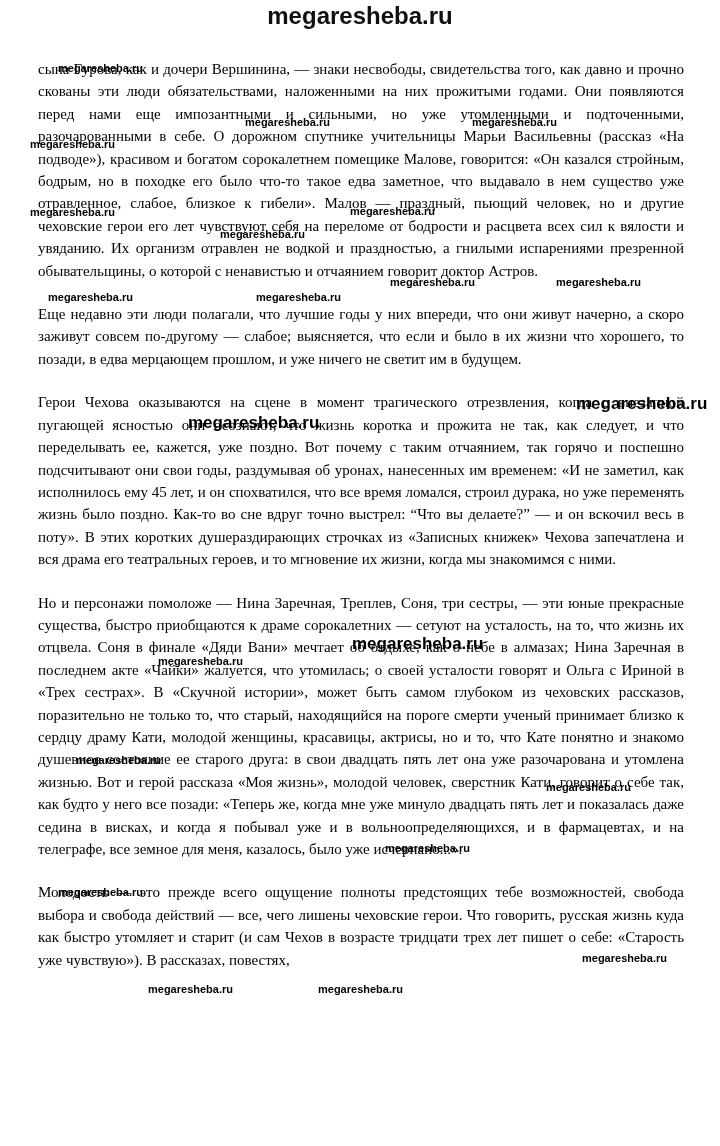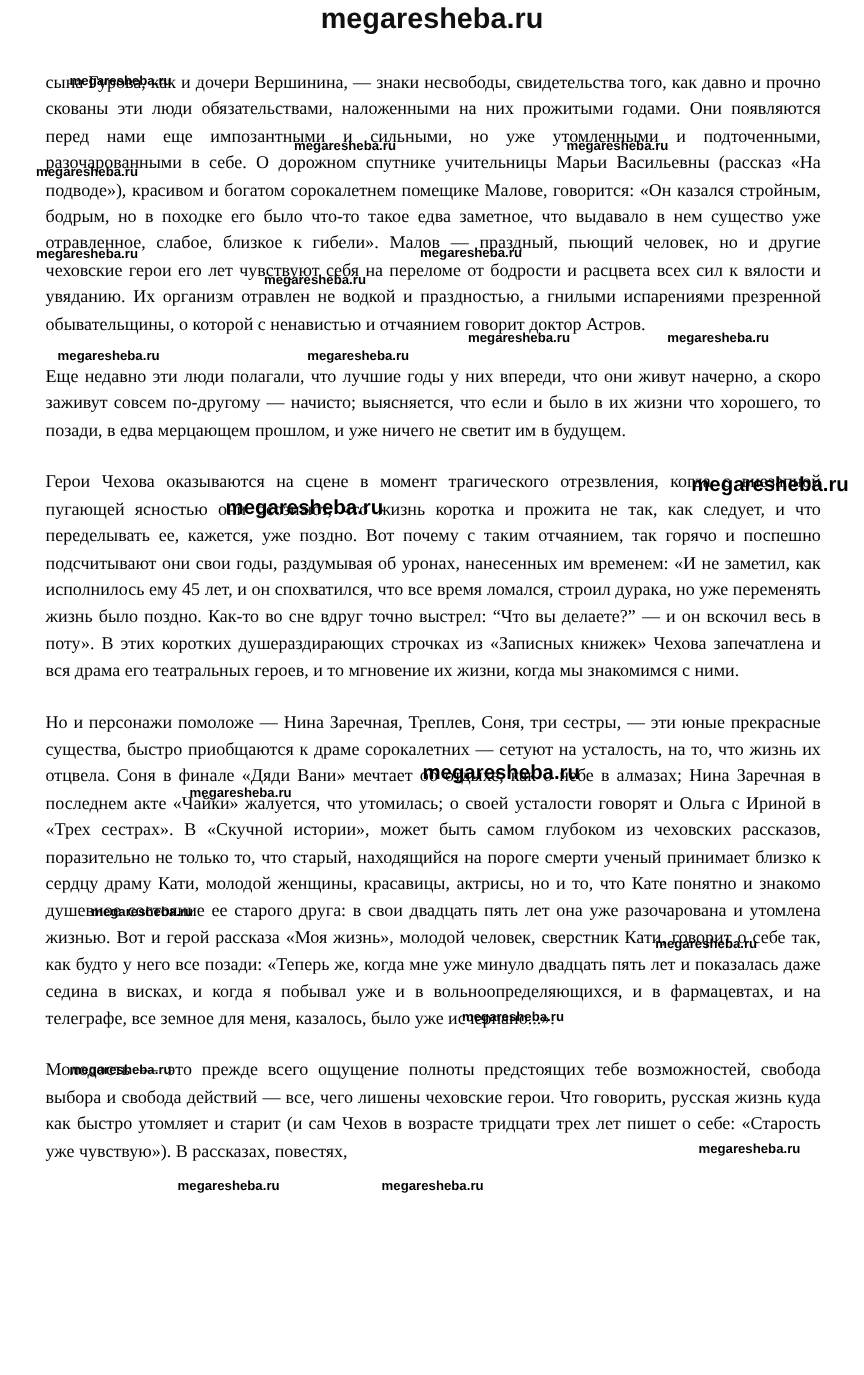--- a/index.html
+++ b/index.html
@@ -78,21 +78,21 @@
 <body>
 
 <div class="page">
 
   <header class="site-header">
     <h1>megaresheba.ru</h1>
   </header>
 
   <main class="doc" id="doc">
       <p class="para">сына Гурова, как и дочери Вершинина, — знаки несвободы, свидетельства того, как давно и прочно скованы эти люди обязательствами, наложенными на них прожитыми годами. Они появляются перед нами еще импозантными и сильными, но уже утомленными и подточенными, разочарованными в себе. О дорожном спутнике учительницы Марьи Васильевны (рассказ «На подводе»), красивом и богатом сорокалетнем помещике Малове, говорится: «Он казался стройным, бодрым, но в походке его было что-то такое едва заметное, что выдавало в нем существо уже отравленное, слабое, близкое к гибели». Малов — праздный, пьющий человек, но и другие чеховские герои его лет чувствуют себя на переломе от бодрости и расцвета всех сил к вялости и увяданию. Их организм отравлен не водкой и праздностью, а гнилыми испарениями презренной обывательщины, о которой с ненавистью и отчаянием говорит доктор Астров.</p>
-      <p class="para">Еще недавно эти люди полагали, что лучшие годы у них впереди, что они живут начерно, а скоро заживут совсем по-другому — начисто; выясняется, что если и было в их жизни что хорошего, то позади, в едва мерцающем прошлом, и уже ничего не светит им в будущем.</p>
+      <p class="para">Еще недавно эти люди полагали, что лучшие годы у них впереди, что они живут начерно, а скоро заживут совсем по-другому — слабое; выясняется, что если и было в их жизни что хорошего, то позади, в едва мерцающем прошлом, и уже ничего не светит им в будущем.</p>
       <p class="para">Герои Чехова оказываются на сцене в момент трагического отрезвления, когда с внезапной пугающей ясностью они осознают, что жизнь коротка и прожита не так, как следует, и что переделывать ее, кажется, уже поздно. Вот почему с таким отчаянием, так горячо и поспешно подсчитывают они свои годы, раздумывая об уронах, нанесенных им временем: «И не заметил, как исполнилось ему 45 лет, и он спохватился, что все время ломался, строил дурака, но уже переменять жизнь было поздно. Как-то во сне вдруг точно выстрел: “Что вы делаете?” — и он вскочил весь в поту». В этих коротких душераздирающих строчках из «Записных книжек» Чехова запечатлена и вся драма его театральных героев, и то мгновение их жизни, когда мы знакомимся с ними.</p>
       <p class="para">Но и персонажи помоложе — Нина Заречная, Треплев, Соня, три сестры, — эти юные прекрасные существа, быстро приобщаются к драме сорокалетних — сетуют на усталость, на то, что жизнь их отцвела. Соня в финале «Дяди Вани» мечтает об отдыхе, как о небе в алмазах; Нина Заречная в последнем акте «Чайки» жалуется, что утомилась; о своей усталости говорят и Ольга с Ириной в «Трех сестрах». В «Скучной истории», может быть самом глубоком из чеховских рассказов, поразительно не только то, что старый, находящийся на пороге смерти ученый принимает близко к сердцу драму Кати, молодой женщины, красавицы, актрисы, но и то, что Кате понятно и знакомо душевное состояние ее старого друга: в свои двадцать пять лет она уже разочарована и утомлена жизнью. Вот и герой рассказа «Моя жизнь», молодой человек, сверстник Кати, говорит о себе так, как будто у него все позади: «Теперь же, когда мне уже минуло двадцать пять лет и показалась даже седина в висках, и когда я побывал уже и в вольноопределяющихся, и в фармацевтах, и на телеграфе, все земное для меня, казалось, было уже исчерпано...».</p>
       <p class="para">Молодость — это прежде всего ощущение полноты предстоящих тебе возможностей, свобода выбора и свобода действий — все, чего лишены чеховские герои. Что говорить, русская жизнь куда как быстро утомляет и старит (и сам Чехов в возрасте тридцати трех лет пишет о себе: «Старость уже чувствую»). В рассказах, повестях,</p>
     </main>
 
   <div class="wm-layer" id="wm-layer">
       <span class="wm sm" style="left: 58px; top: 62px;">megaresheba.ru</span>
       <span class="wm sm" style="left: 245px; top: 116px;">megaresheba.ru</span>
       <span class="wm sm" style="left: 472px; top: 116px;">megaresheba.ru</span>
       <span class="wm sm" style="left: 30px; top: 138px;">megaresheba.ru</span>

